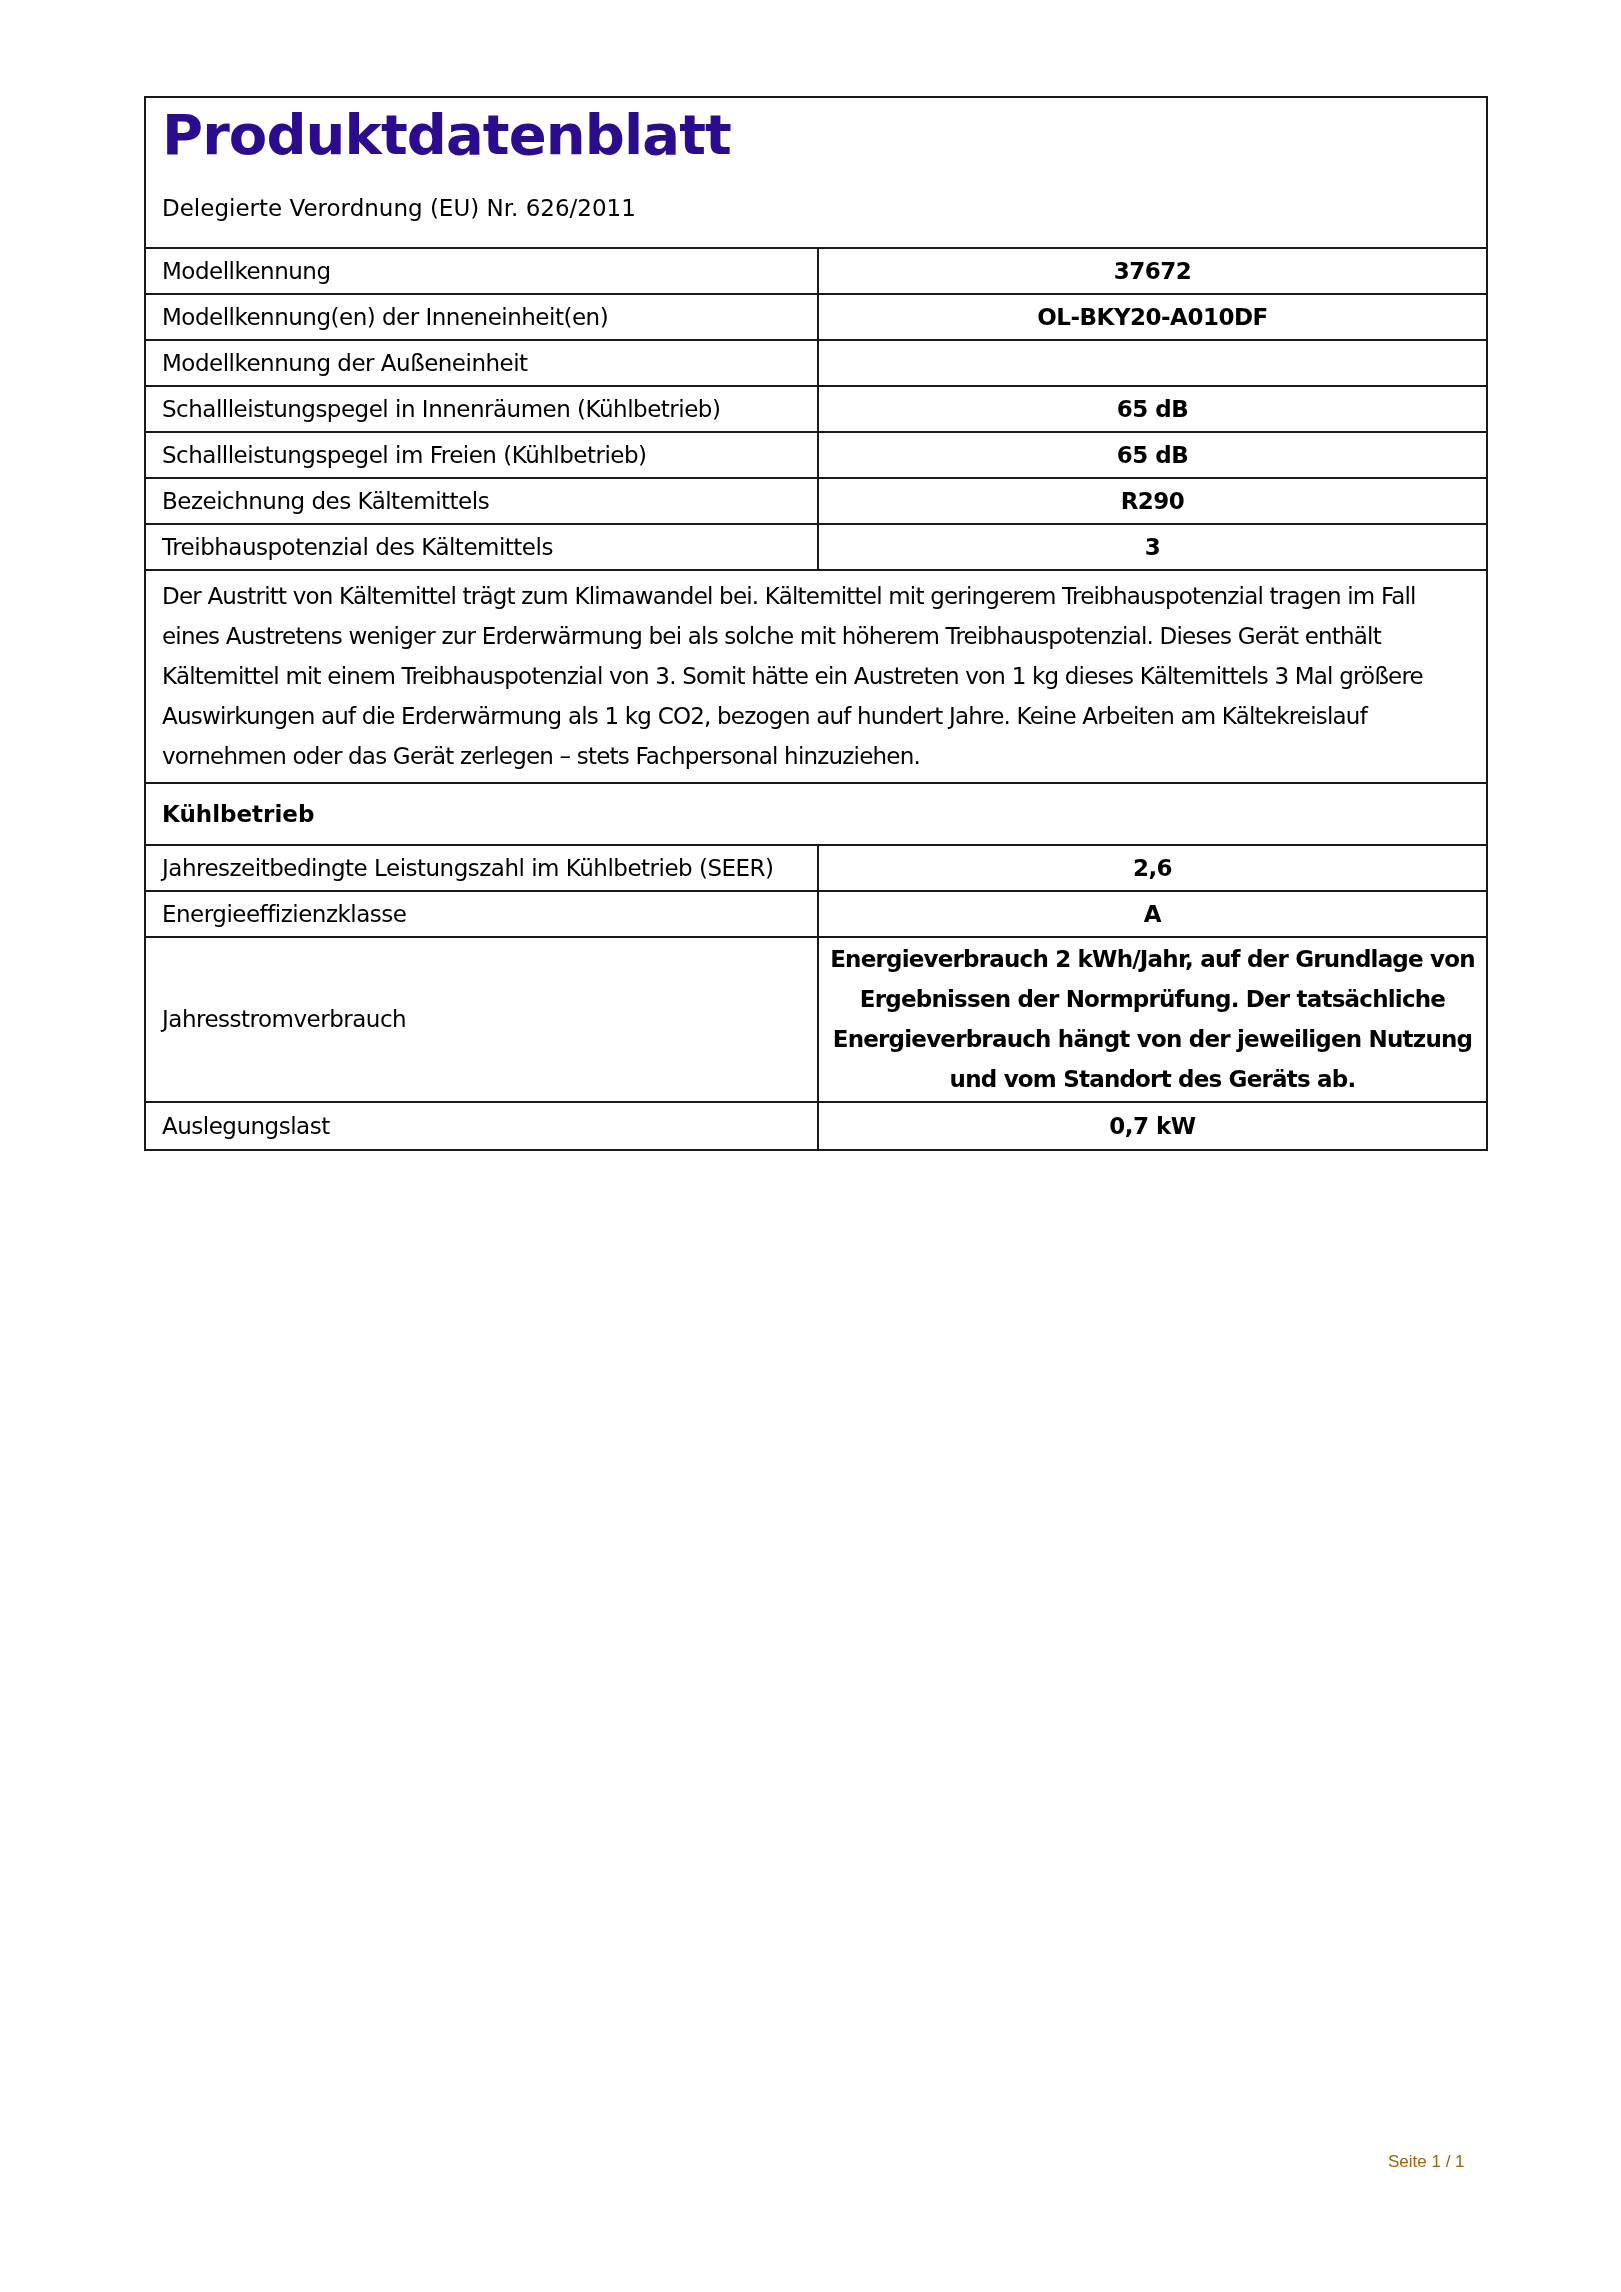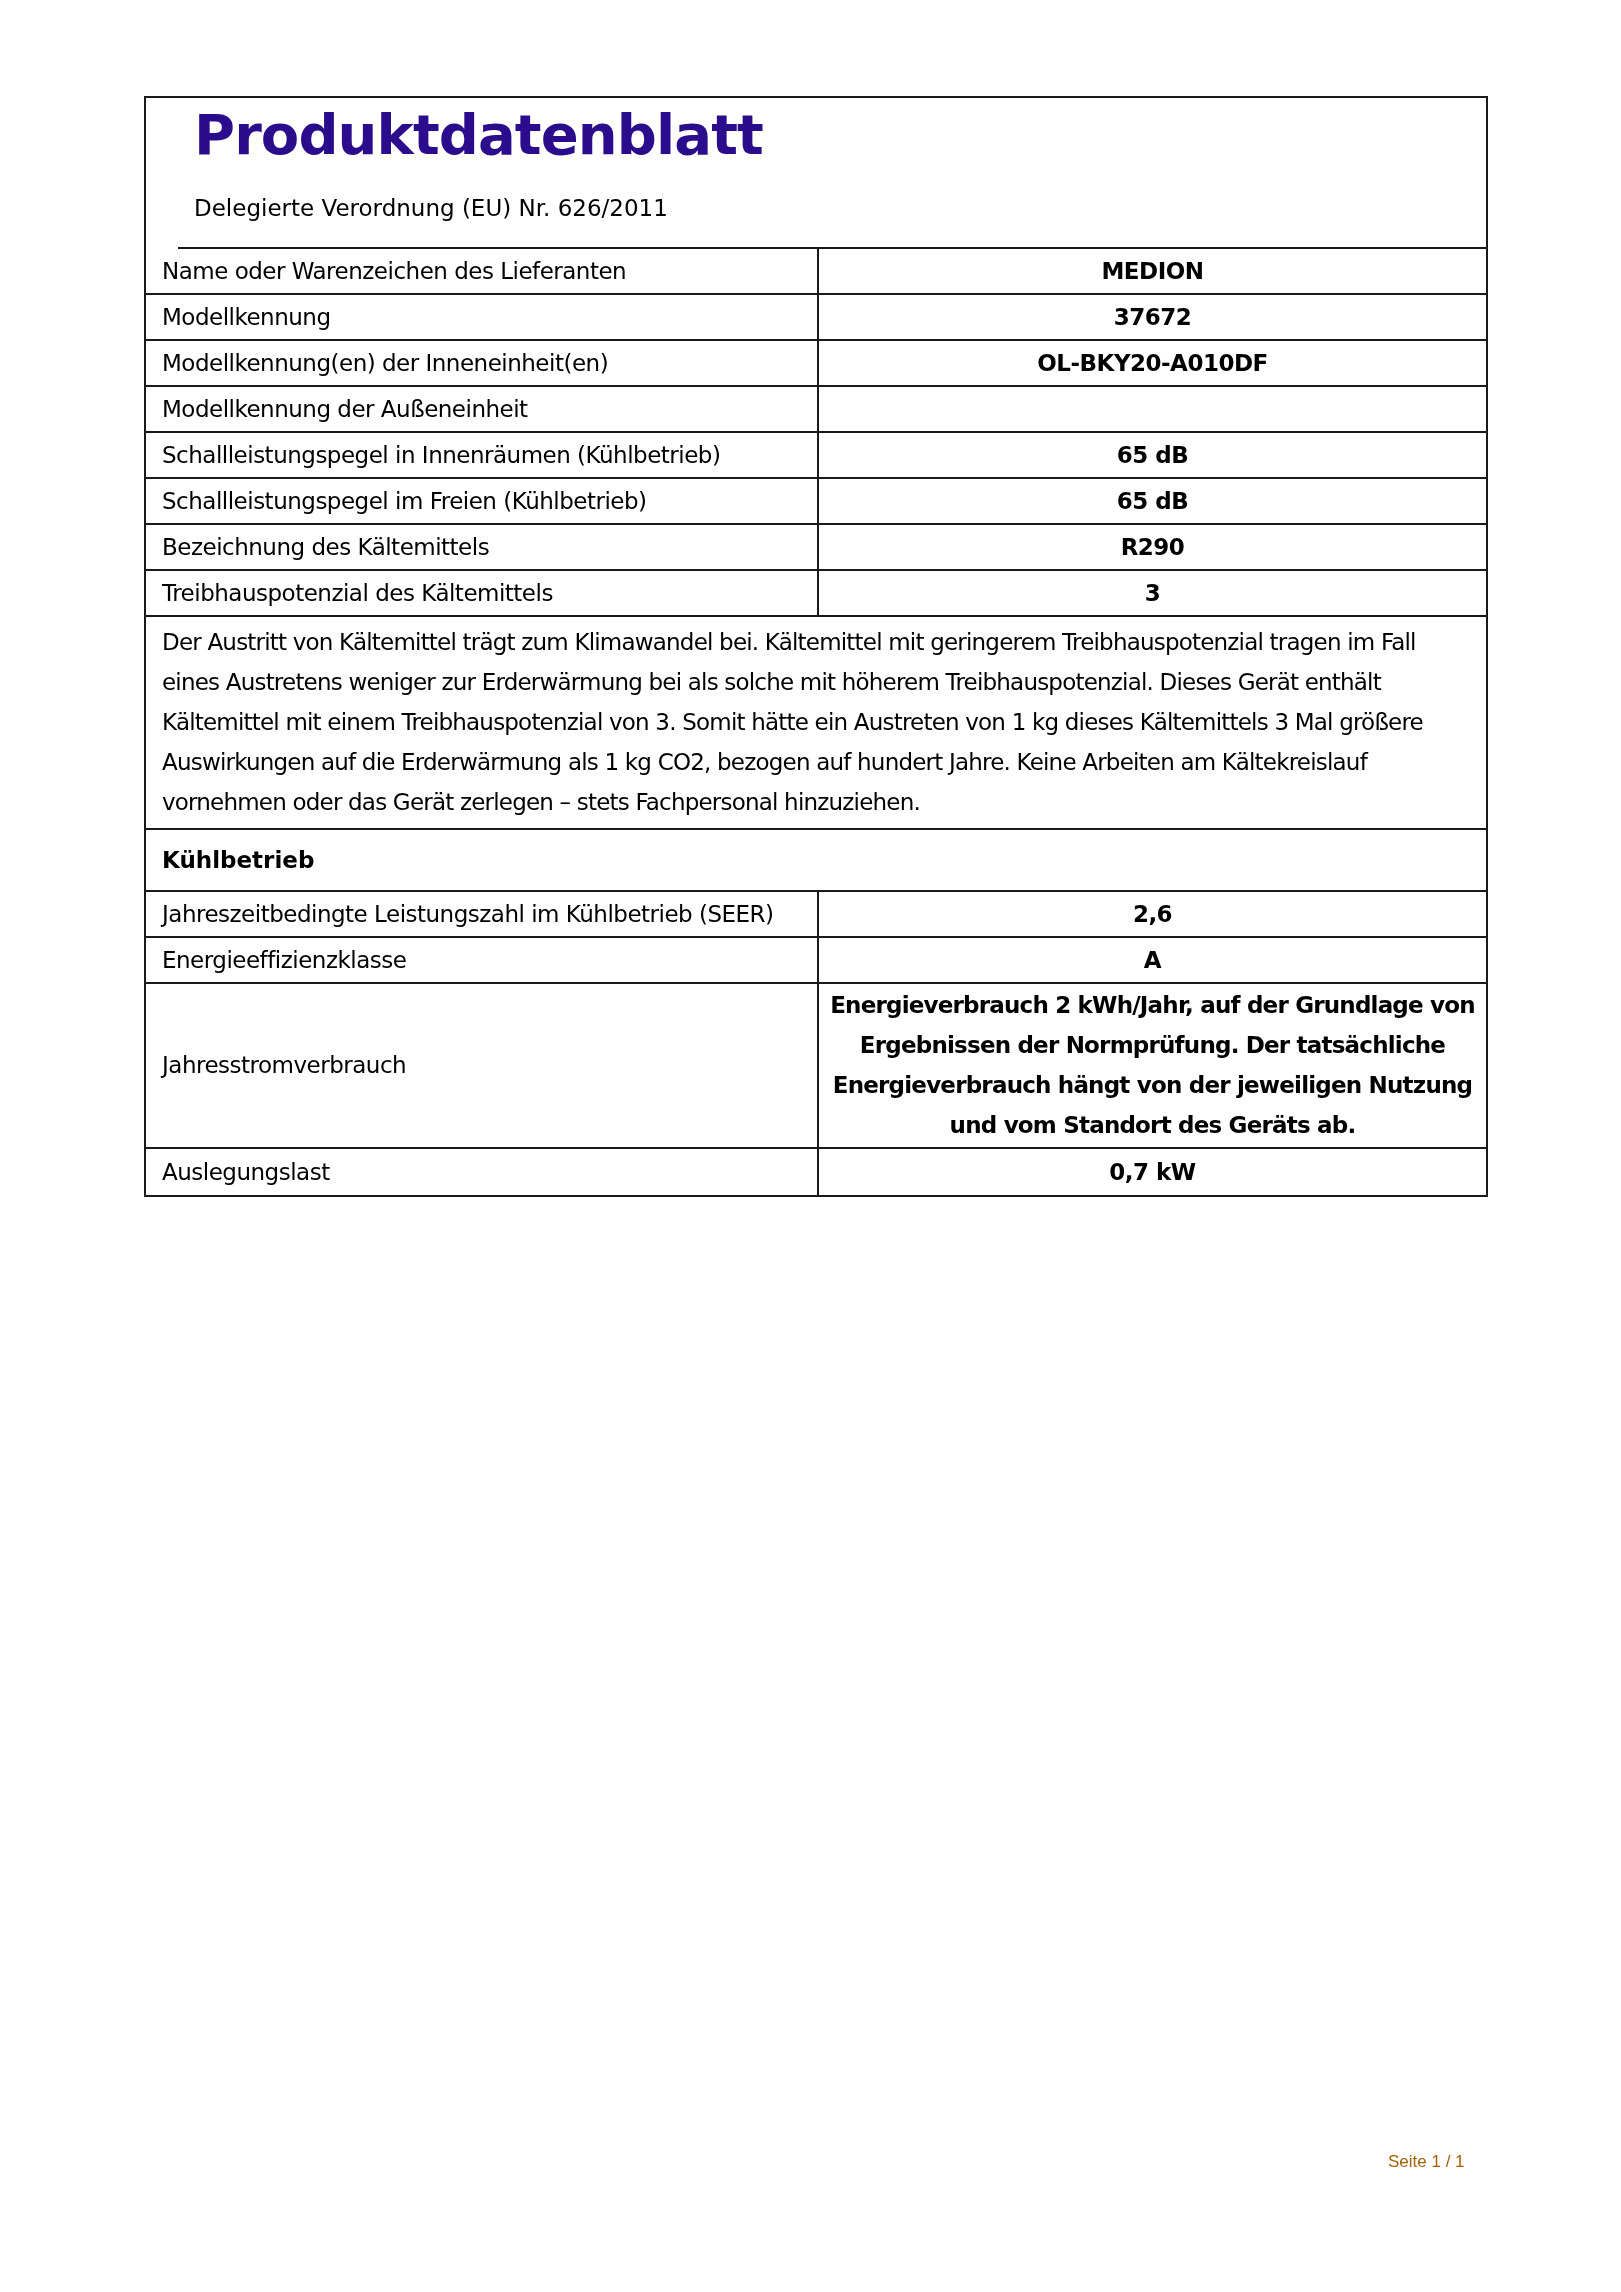--- a/index.html
+++ b/index.html
@@ -1,18 +1,18 @@
 <!DOCTYPE html>
 <html style="font-size:14.3px"><head>
 <meta charset="utf-8">
 <style>
   html, body { margin:0; padding:0; background:#ffffff; }
   body { width:1621px; height:2293px; position:relative; font-family:"Liberation Sans", sans-serif; color:#000; }
   .sheet { position:absolute; left:144px; top:96px; width:1344px; border:2.7px solid #1a1a1a; box-sizing:border-box; }
-  .head { height:149px; border-bottom:2.7px solid #1a1a1a; position:relative;margin-left:32px; }
+  .head { height:149px; border-bottom:2.7px solid #1a1a1a; position:relative; }
   .title { position:absolute; left:16px; top:3.6px; font-family:"DejaVu Sans", sans-serif; font-weight:bold; font-size:56px; color:#2a0c8c; letter-spacing:-0.9px; }
   .subtitle { position:absolute; left:16px; top:97px; font-size:23px; font-family:"DejaVu Sans", sans-serif; }
   .row { display:flex; height:46px; border-bottom:2.2px solid #1a1a1a; box-sizing:border-box; align-items:stretch; }
   .row:last-child { border-bottom:none; }
   .lbl { width:673px; border-right:2.2px solid #1a1a1a; box-sizing:border-box; display:flex; align-items:center; padding-left:16px; font-size:23px; font-family:"DejaVu Sans", sans-serif; letter-spacing:-0.5px; }
   .val { flex:1; display:flex; align-items:center; justify-content:center; font-weight:bold; font-size:23px; font-family:"DejaVu Sans", sans-serif; letter-spacing:-0.5px; text-align:center; }
   .para { border-bottom:2.2px solid #1a1a1a; padding:5.4px 16px 5.4px 16px; font-size:23px; line-height:40px; font-family:"DejaVu Sans", sans-serif; letter-spacing:-0.8px; }
   .section { height:62px; border-bottom:2.2px solid #1a1a1a; box-sizing:border-box; display:flex; align-items:center; padding-left:16px; font-weight:bold; font-size:23px; font-family:"DejaVu Sans", sans-serif; }
   .row.tall { height:165px; }
   .row.tall .val { line-height:40px; padding:0 7px; letter-spacing:-0.8px; }
@@ -20,24 +20,20 @@
 </style>
 </head>
 <body>
 
 <div class="sheet">
   <div class="head">
     <div class="title">Produktdatenblatt</div>
     <div class="subtitle">Delegierte Verordnung (EU) Nr. 626/2011</div>
   </div>
 
-  <div class="row">
-    <div class="lbl">Name oder Warenzeichen des Lieferanten</div>
-    <div class="val">MEDION</div>
-  </div>
   <div class="row">
     <div class="lbl">Modellkennung</div>
     <div class="val">37672</div>
   </div>
   <div class="row">
     <div class="lbl">Modellkennung(en) der Inneneinheit(en)</div>
     <div class="val">OL-BKY20-A010DF</div>
   </div>
   <div class="row">
     <div class="lbl">Modellkennung der Außeneinheit</div>

